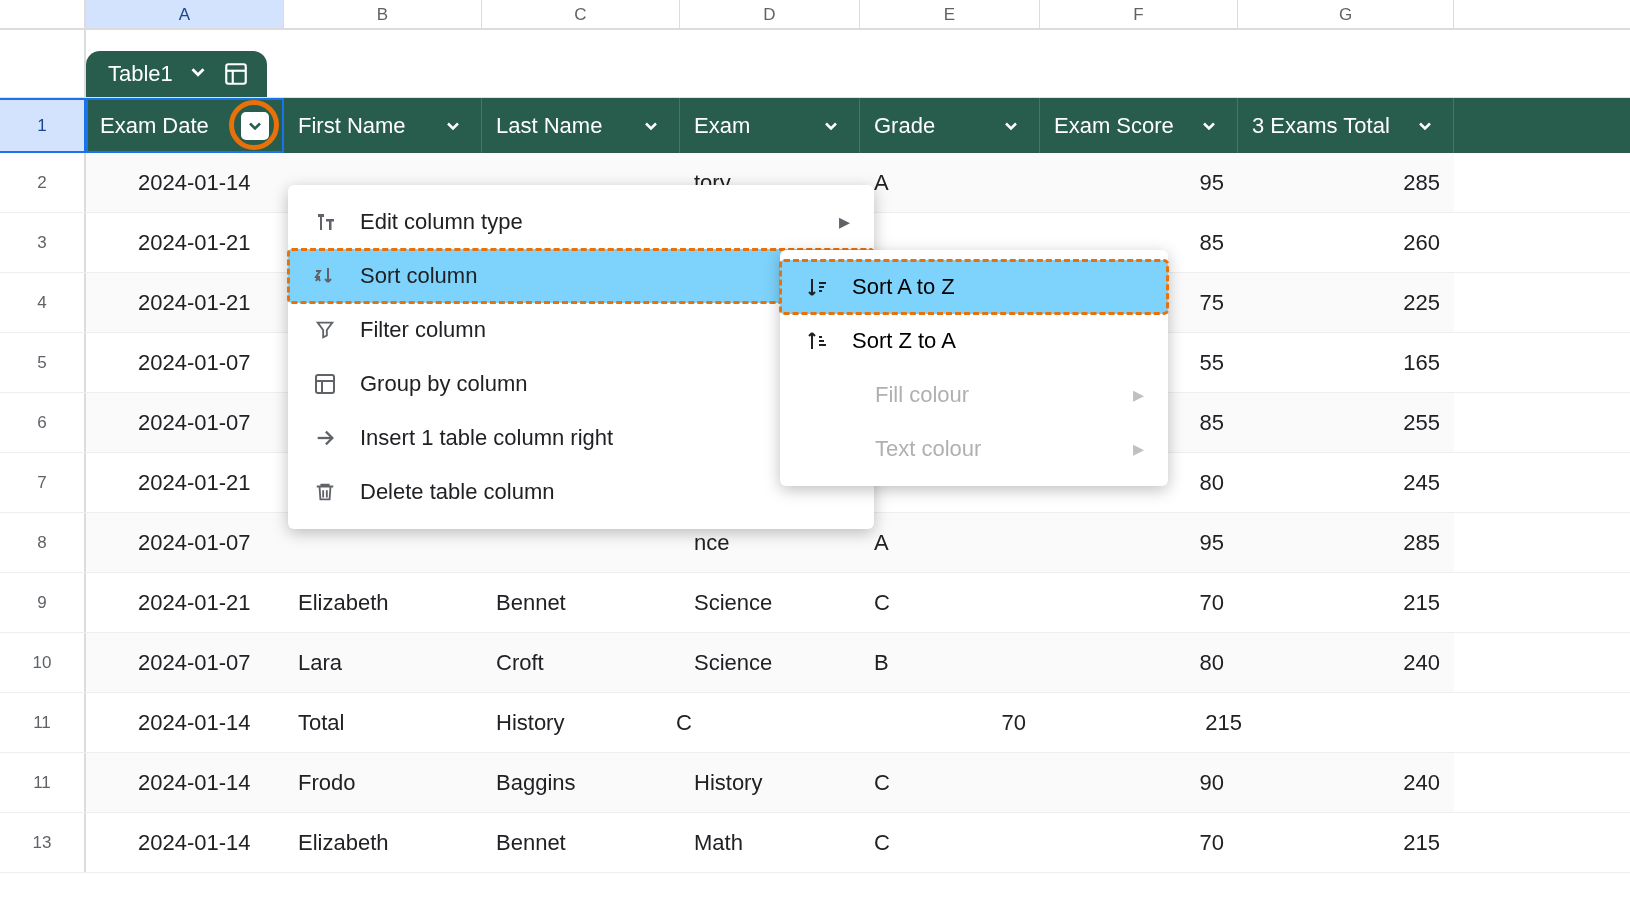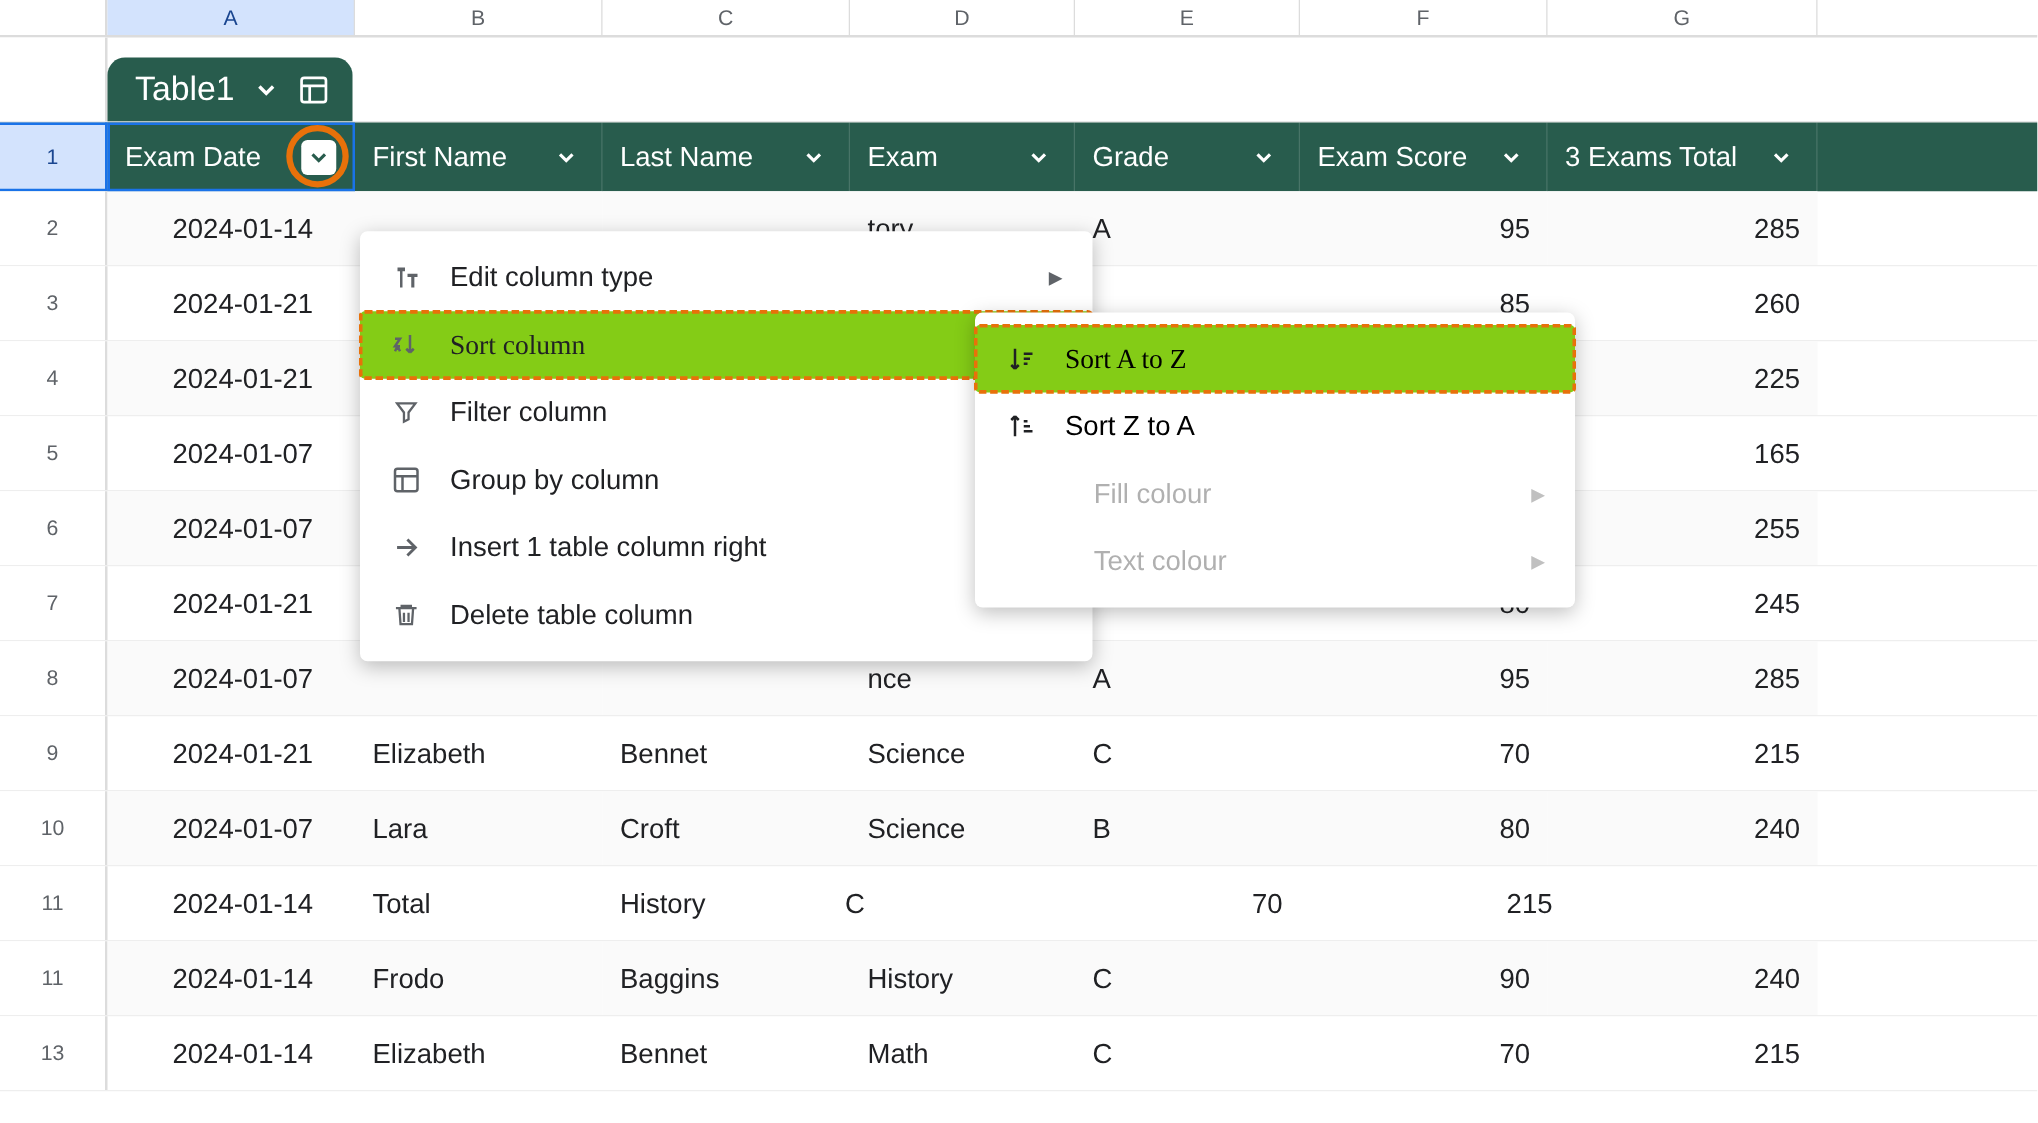--- a/index.html
+++ b/index.html
@@ -61,23 +61,22 @@
     align-items: center;
     justify-content: center;
     background: #fff;
   }
   .chip-cell { flex: 1; display: flex; align-items: flex-end; padding-left: 0; }
   .table-chip {
     background: #285c4d;
     color: #fff;
     border-radius: 14px 14px 0 0;
     display: inline-flex;
-    align-items: center;
     padding: 10px 18px 10px 22px;
-    font-size: 27px;
+    font-size: 22px;
     font-weight: 500;
     gap: 14px;
   }
   .chip-chevron svg, .chip-grid svg { display:block; }
 
   
   .header-row {
     display: flex;
     height: 55px;
     background: #285c4d;
@@ -148,34 +147,34 @@
     font-size: 22px;
     color:#202124;
     z-index: 10;
   }
   .menu-item {
     display:flex; align-items:center;
     padding: 14px 24px;
     gap: 22px;
     position: relative;
   }
-  .menu-item:hover, .menu-item.hover { background:#84cc16;font-family:Liberation Serif, serif; }
+  .menu-item:hover, .menu-item.hover { background:#7dd3fc; }
   .menu-item .mi-icon { width:26px; display:flex; justify-content:center; }
   .menu-item .mi-arrow { margin-left:auto; color:#5f6368; }
   .dashed {
     outline: 3px dashed #e8710a;
     outline-offset: -2px;
     border-radius: 4px;
   }
 
   .submenu {
     position: absolute;
     top: 250px;
     left: 780px;
-    width: 480px;
+    width: 388px;
     background: #fff;
     border-radius: 6px;
     box-shadow: 0 4px 16px rgba(0,0,0,0.25);
     padding: 10px 0;
     font-size: 22px;
     z-index: 11;
   }
   .submenu .menu-item.disabled { color:#b0b0b0;gap:45px; }
   .submenu .menu-item.disabled .mi-arrow { color:#c0c0c0; }
 

